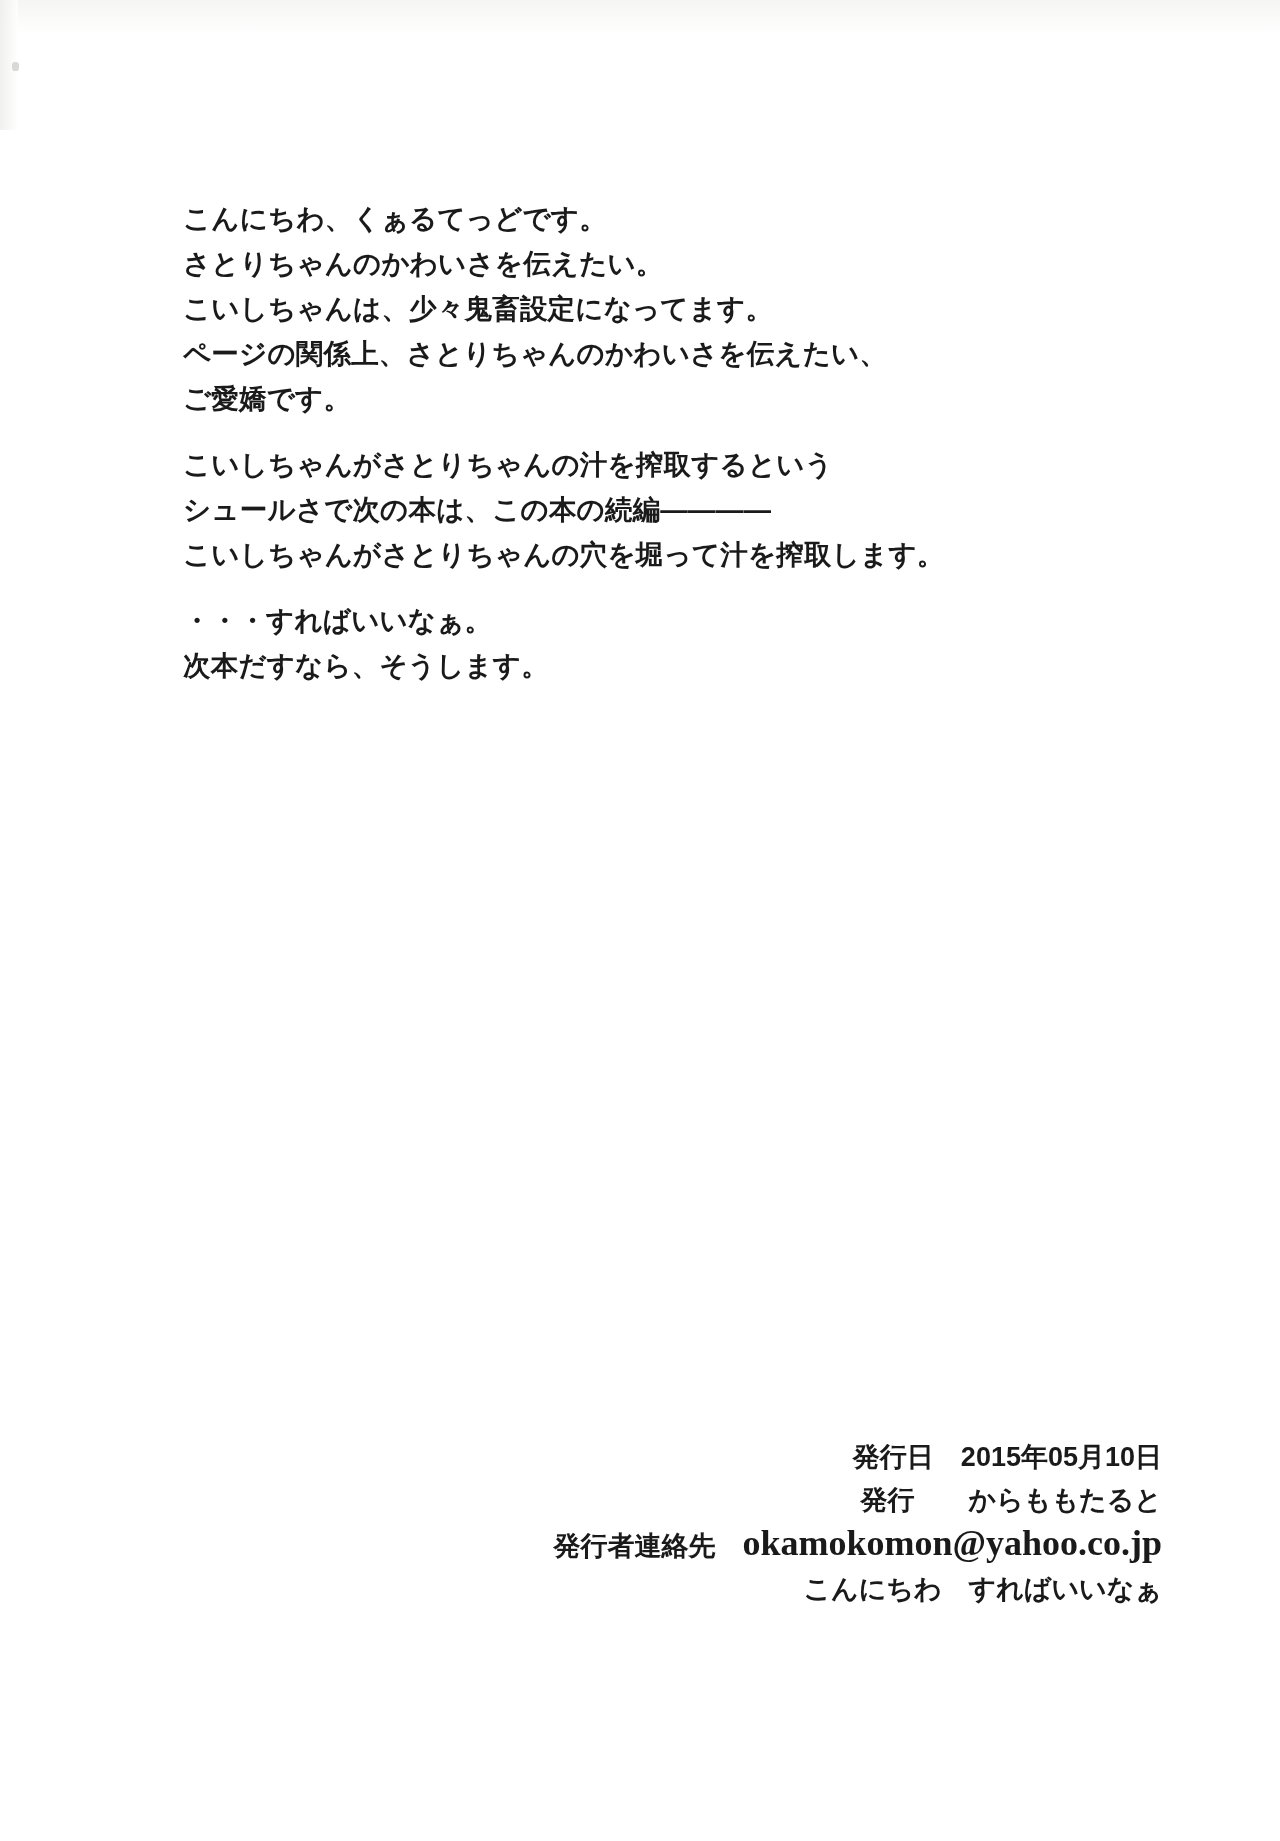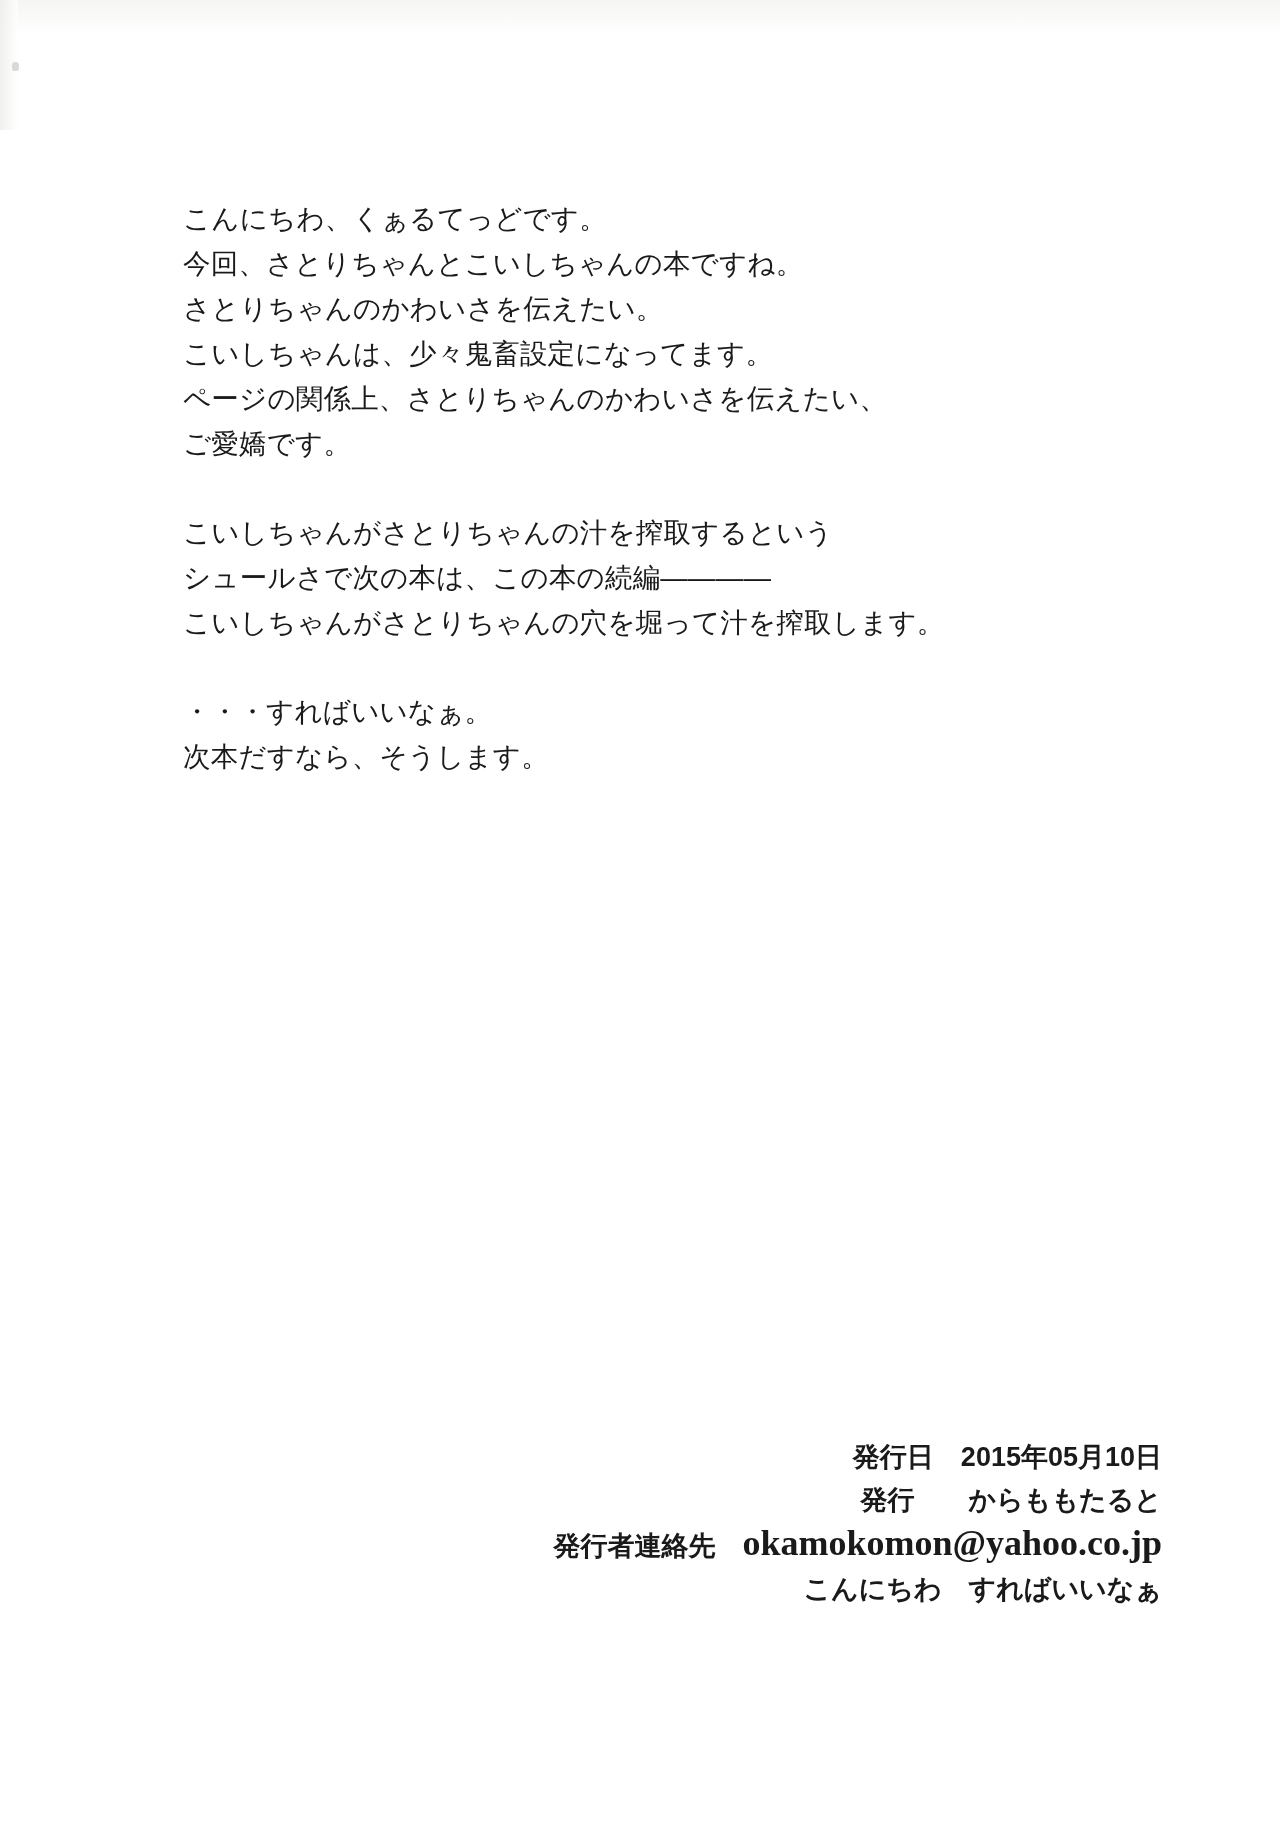--- a/index.html
+++ b/index.html
@@ -50,28 +50,28 @@
   .afterword {
     position: absolute;
     left: 183px;
     top: 196px;
     width: 880px;
   }
   .para {
     margin: 0;
   }
   .para + .para {
-    margin-top: 44px;
+    margin-top: 21px;
   }
   .line {
     font-size: 27.5px;
     line-height: 45px;
     letter-spacing: .2px;
     white-space: pre;
-    font-weight: 400;
+    font-weight: 700;
   }
 
   
   .colophon {
     position: absolute;
     left: 262px;
     top: 1436px;
     width: 900px;
     text-align: right;
   }
@@ -101,21 +101,20 @@
 <body>
 
 <div class="scan-edge-top"></div>
 <div class="scan-edge-left"></div>
 <div class="scan-speck"></div>
 
 <div class="afterword">
 
   <div class="para">
     <div class="line">こんにちわ、くぁるてっどです。</div>
-    <div class="line">今回、さとりちゃんとこいしちゃんの本ですね。</div>
     <div class="line">さとりちゃんのかわいさを伝えたい。</div>
     <div class="line">こいしちゃんは、少々鬼畜設定になってます。</div>
     <div class="line">ページの関係上、さとりちゃんのかわいさを伝えたい、</div>
     <div class="line">ご愛嬌です。</div>
   </div>
 
   <div class="para">
     <div class="line">こいしちゃんがさとりちゃんの汁を搾取するという</div>
     <div class="line">シュールさで次の本は、この本の続編————</div>
     <div class="line">こいしちゃんがさとりちゃんの穴を堀って汁を搾取します。</div>

